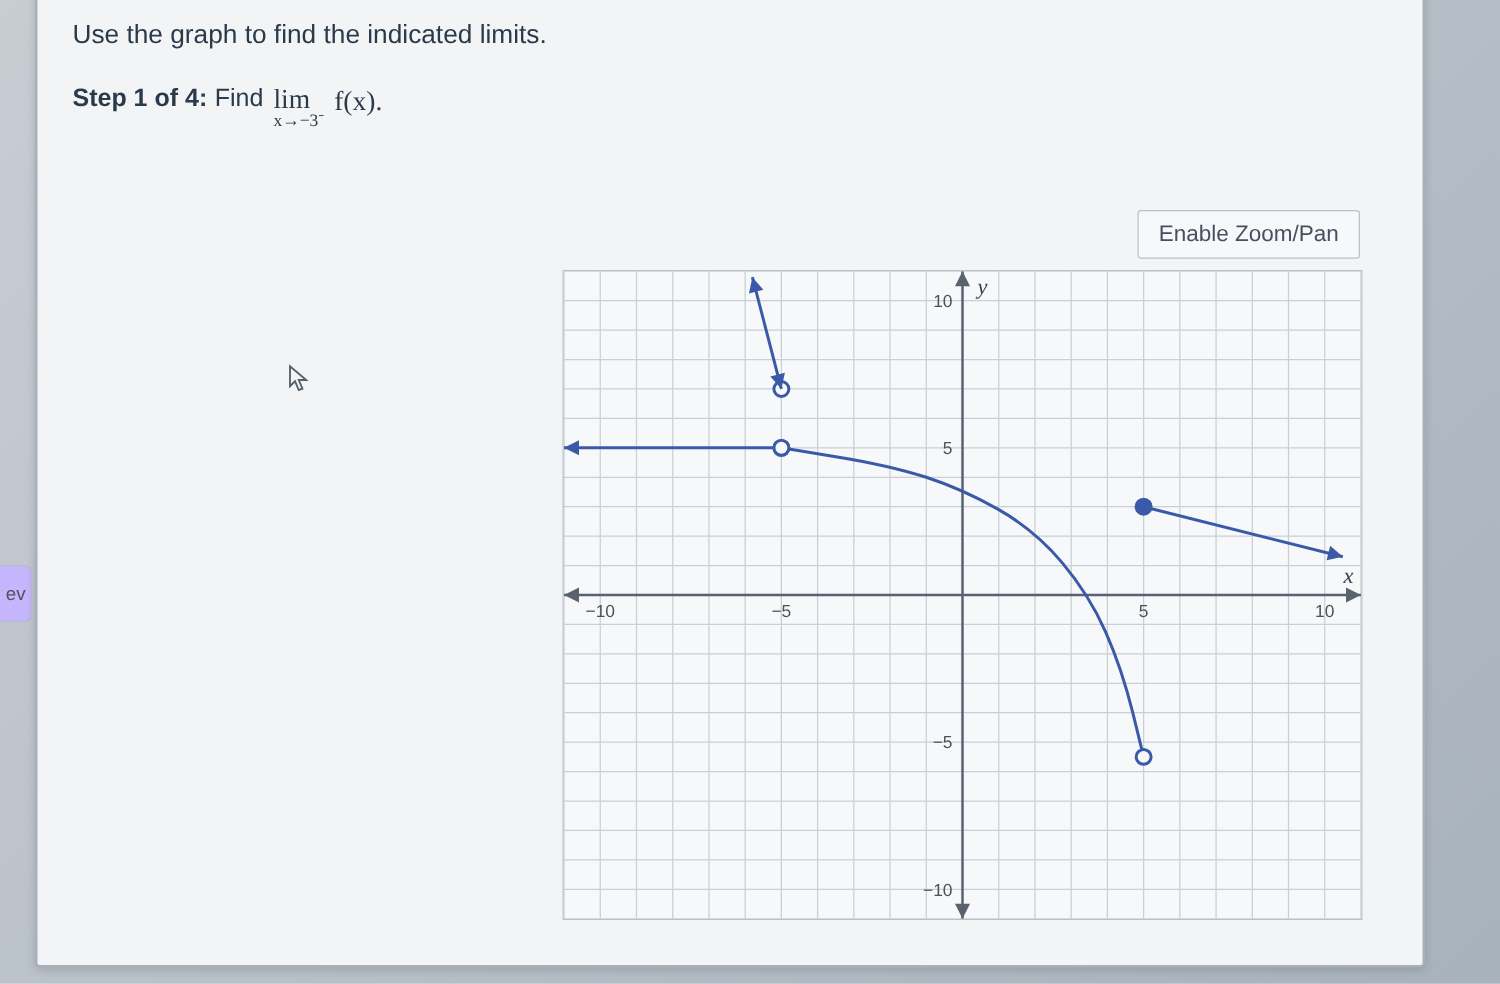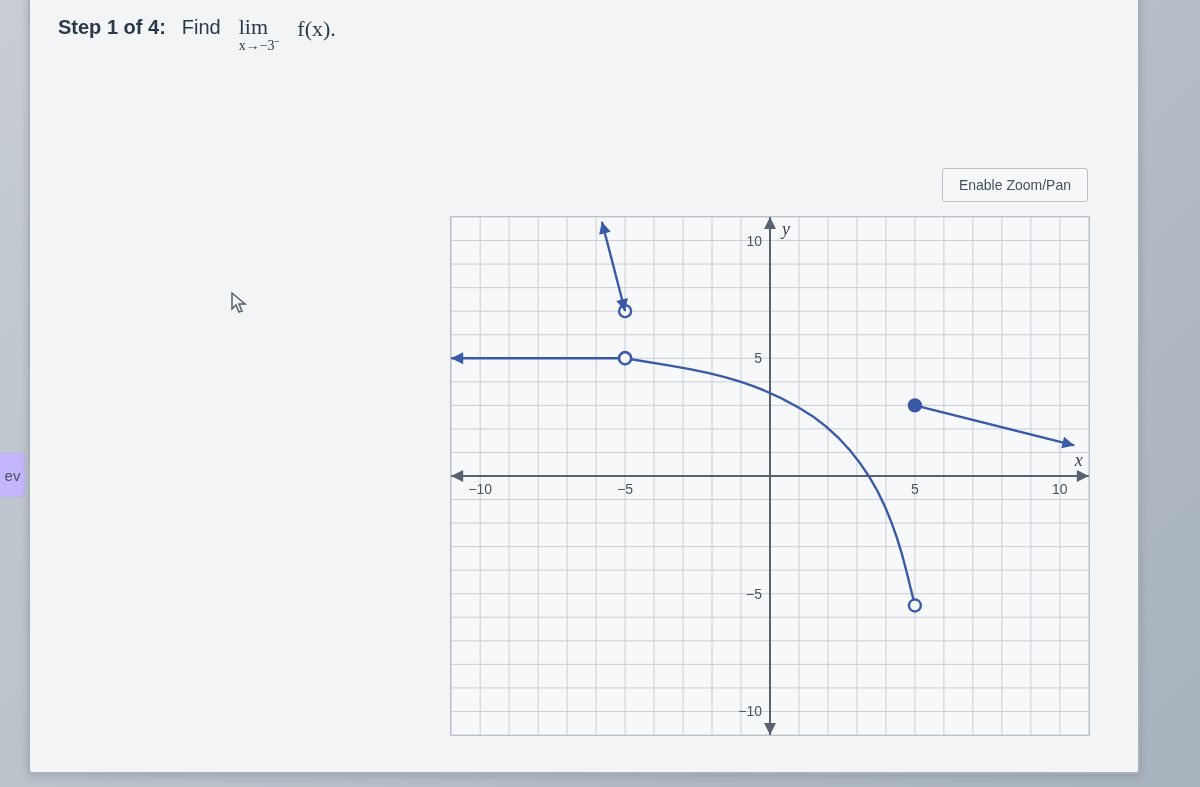--- a/index.html
+++ b/index.html
@@ -27,21 +27,21 @@
   .prompt {
     font-size: 21px;
     color: #2b3a4a;
     margin-bottom: 28px;
   }
   .step-line {
     font-size: 20px;
     color: #2b3a4a;
     display: flex;
     align-items: flex-start;
-    gap: 16px;
+    gap: 6px;
   }
   .step-label { font-weight: 700; }
   .limword { font-family: "Times New Roman", serif; font-size: 22px; }
   .limit-stack {
     display: inline-flex;
     flex-direction: column;
     align-items: flex-start;
     line-height: 1;
     margin: 0 2px;
     font-family: "Times New Roman", serif;
@@ -73,21 +73,21 @@
     left: 420px;
     top: 150px;
     width: 640px;
     height: 590px;
   }
   .zoom-btn {
     position: absolute;
     right: 2px;
     top: 22px;
     padding: 8px 16px;
-    font-size: 14px;
+    font-size: 18px;
     color: #465060;
     background: #f6f8fa;
     border: 1px solid #b9c1cb;
     border-radius: 3px;
     cursor: pointer;
   }
   .plot-frame {
     position: absolute;
     left: 0;
     top: 70px;
@@ -117,20 +117,21 @@
 </style>
 </head>
 <body>
 
 <div class="prev-tab">
   <span>ev</span>
 </div>
 
 <div class="panel">
 
+  <div class="prompt">Use the graph to find the indicated limits.</div>
 
   <div class="step-line">
     <span class="step-label">Step 1 of 4:</span>
     <span>Find</span>
     <span class="limit-stack">
       <span class="top limword">lim</span>
       <span class="bot">x→−3⁻</span>
     </span>
     <span class="fx">f(x).</span>
   </div>

